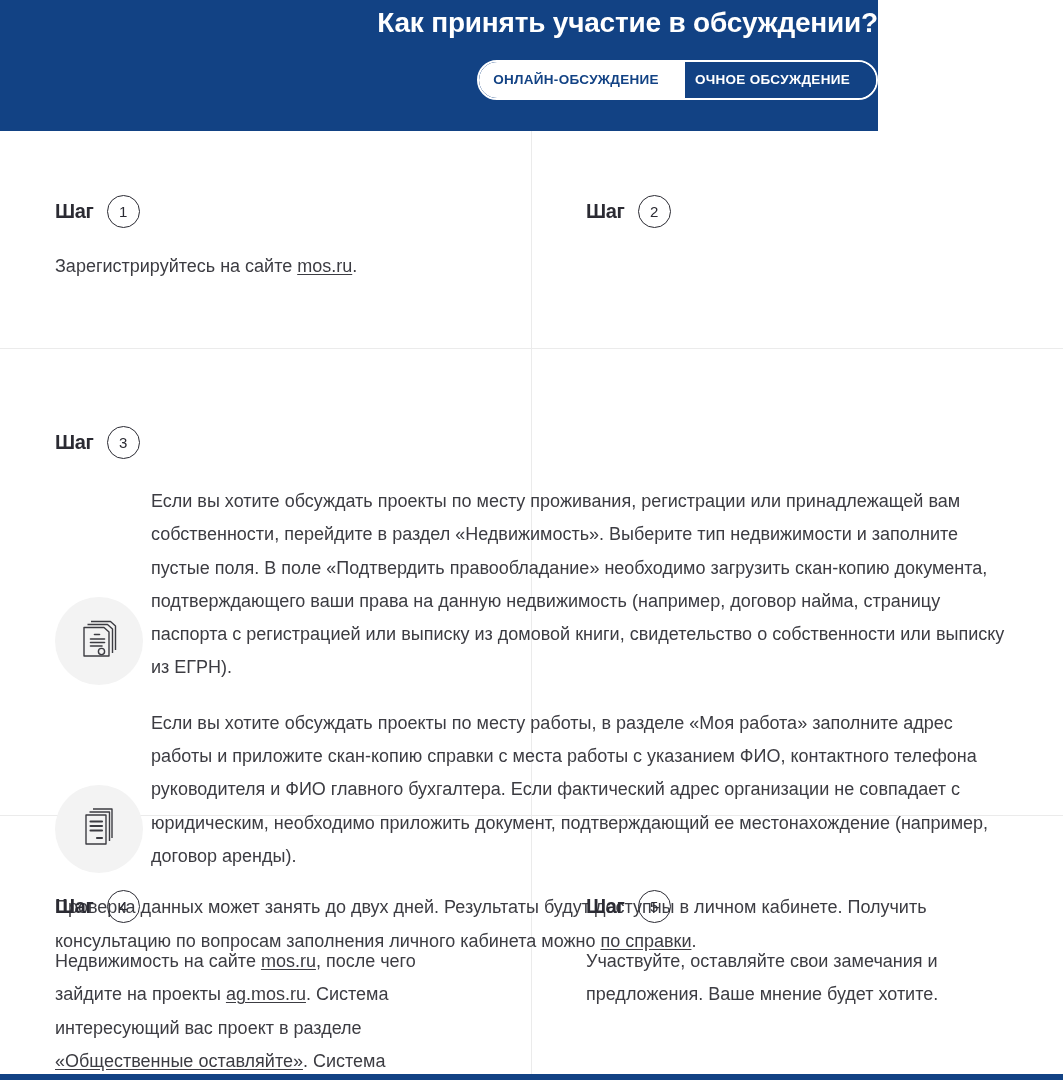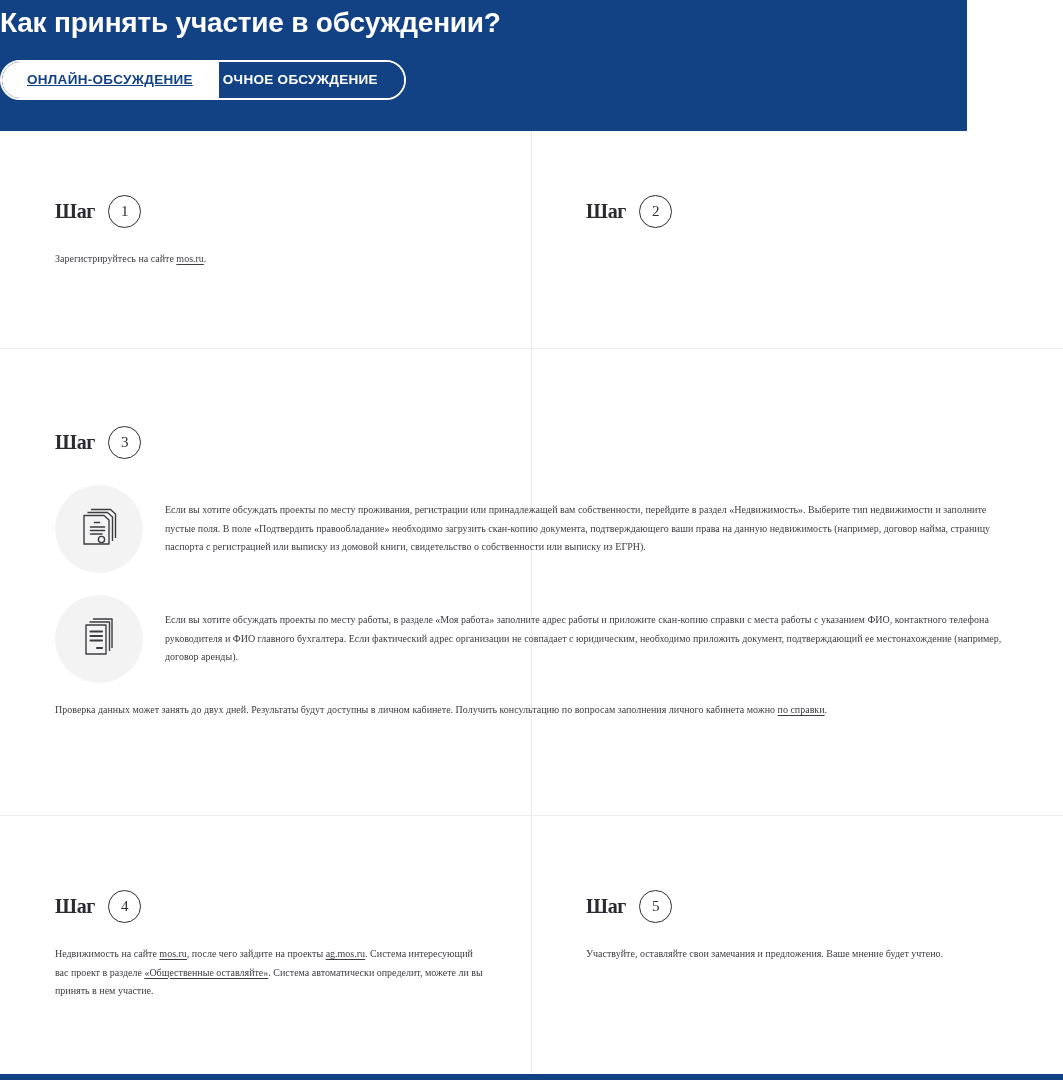--- a/index.html
+++ b/index.html
@@ -15,26 +15,26 @@
   .page {
     position: relative;
     width: 1063px;
     height: 1080px;
     background: #ffffff;
   }
 
   
   .header {
     position: relative;
-    width: 967px;
+    width: 878px;
     height: 131px;
     background: #124284;
     display: flex;
     flex-direction: column;
-    align-items: flex-start;
+    align-items: flex-end;
   }
 
   .header-title {
     margin-top: 6px;
     color: #ffffff;
     font-size: 28px;
     font-weight: bold;
     letter-spacing: -0.2px;
     line-height: 1.2;
     text-align: center;
@@ -61,39 +61,37 @@
     padding: 0 24px;
     cursor: pointer;
     white-space: nowrap;
     user-select: none;
   }
 
   .toggle-btn.active {
     background: #ffffff;
     color: #124284;
     border-radius: 19px 0 0 19px;
-    padding-left: 25px;
+    padding-left: 14px;
     padding-right: 26px;
-    text-decoration: underline;
   }
 
   .toggle-btn.inactive {
     background: #124284;
     color: #ffffff;
-    padding-left: 4px;
+    padding-left: 10px;
     padding-right: 26px;
   }
 
   
   .content {
     position: relative;
     width: 1063px;
     height: 949px;
     background: #ffffff;
-    font-family: Liberation Serif, serif;
   }
 
   .vdivider {
     position: absolute;
     top: 0;
     bottom: 0;
     left: 531px;
     width: 1px;
     background: #ebebeb;
   }
@@ -148,21 +146,21 @@
     border-radius: 50%;
     display: flex;
     align-items: center;
     justify-content: center;
     font-size: 15px;
     color: #2b2b33;
     line-height: 1;
   }
 
   .para {
-    font-size: 10px;
+    font-size: 18px;
     line-height: 1.85;
     color: #3c3c42;
   }
 
   a.link {
     color: #3c3c42;
     text-decoration: underline;
     text-underline-offset: 2px;
     cursor: pointer;
   }
@@ -171,22 +169,22 @@
   #row1 { top: 0; left: 0; width: 1063px; height: 217px; }
   #cell-1 { position: absolute; left: 55px; top: 64px; width: 420px; }
   #cell-2 { position: absolute; left: 586px; top: 64px; width: 420px; }
 
   
   #row2 { top: 218px; left: 0; width: 1063px; height: 466px; }
   #cell-3 { position: absolute; left: 55px; top: 77px; width: 955px; }
 
   .icon-row {
     display: flex;
-    align-items: center;
-    gap: 22px;
+    align-items: flex-end;
+    gap: 8px;
     margin-bottom: 18px;
   }
 
   .icon-circle {
     flex: 0 0 auto;
     width: 88px;
     height: 88px;
     border-radius: 50%;
     background: #f3f3f3;
     display: flex;
@@ -303,21 +301,21 @@
           <span class="step-circle">4</span>
         </div>
         <p class="para"><span>Недвижимость на сайте </span><a class="link">mos.ru</a><span>, после чего зайдите на проекты </span><a class="link">ag.mos.ru</a><span>. Система интересующий вас проект в разделе </span><a class="link">«Общественные оставляйте»</a><span>. Система автоматически определит, можете ли вы принять в нем участие.</span></p>
       </div>
 
       <div class="cell" id="cell-5">
         <div class="step-head">
           <span class="step-word">Шаг</span>
           <span class="step-circle">5</span>
         </div>
-        <p class="para">Участвуйте, оставляйте свои замечания и предложения. Ваше мнение будет учтено.</p>
+        <p class="para">Участвуйте, оставляйте свои замечания и предложения. Ваше мнение будет хотите.</p>
       </div>
 
     </div>
 
     <div class="bottom-bar"></div>
   </div>
 
 </div>
 
 </body></html>

